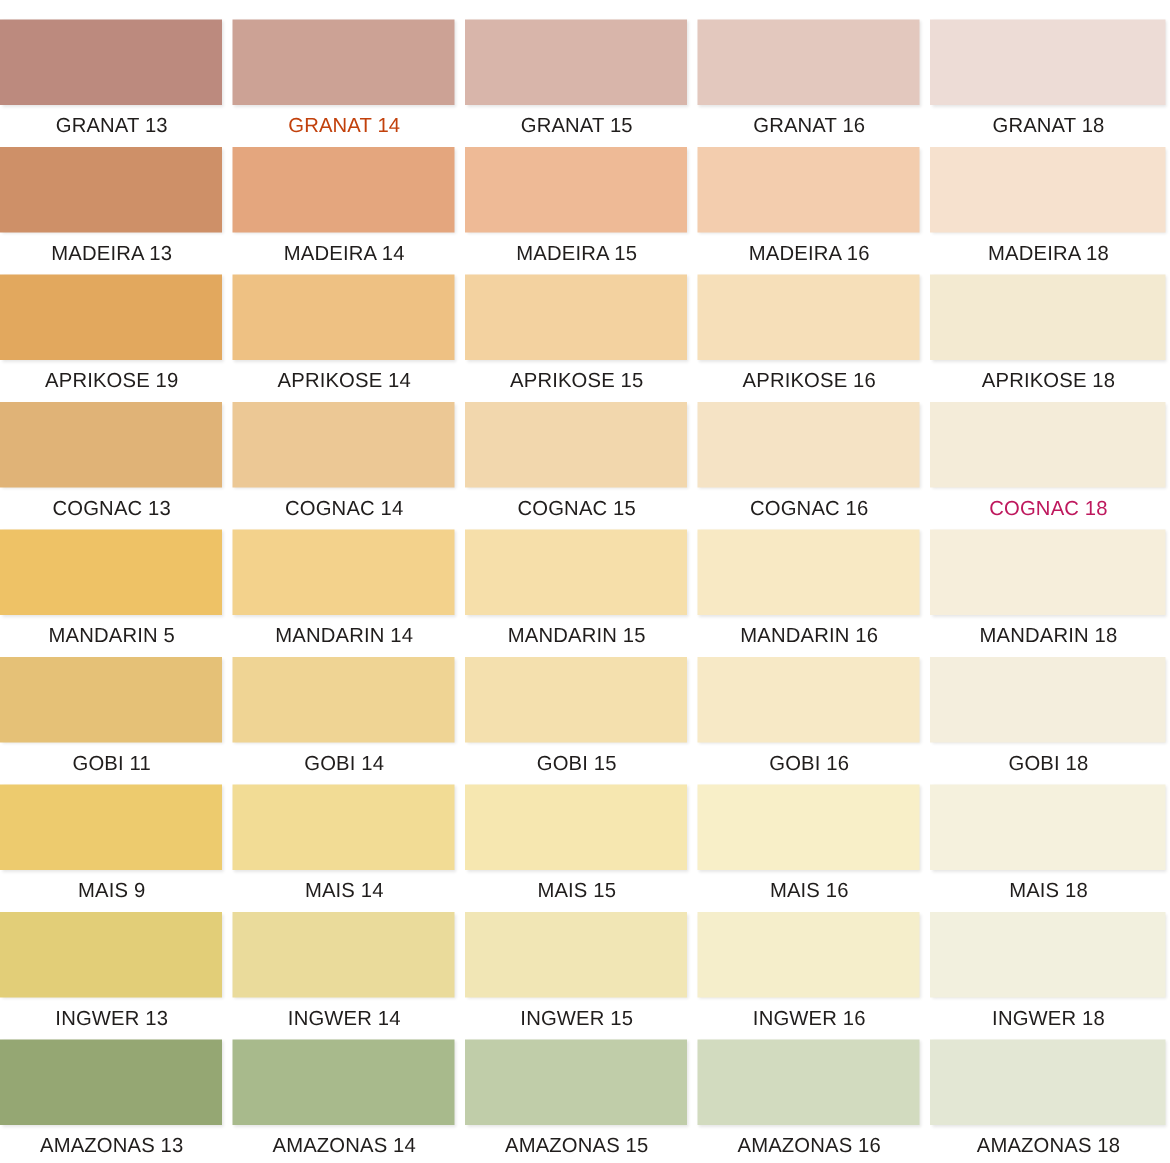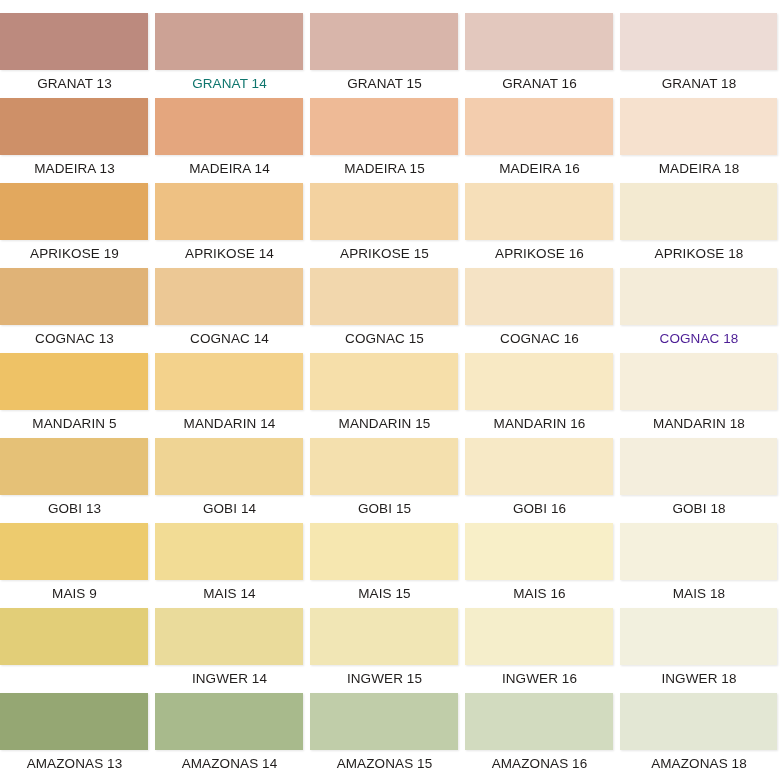--- a/index.html
+++ b/index.html
@@ -70,21 +70,21 @@
 <body>
 
 <div id="palette-grid" style="background: rgb(255, 255, 255);">
     <div class="palette-row">
       <div class="swatch-cell">
         <div class="swatch-chip" style="background: rgb(188, 138, 126);"></div>
         <span class="swatch-label" style="color: rgb(32, 29, 28);">GRANAT 13</span>
       </div>
       <div class="swatch-cell">
         <div class="swatch-chip" style="background: rgb(204, 162, 149);"></div>
-        <span class="swatch-label" style="color: #0f766e;">GRANAT 14</span>
+        <span class="swatch-label" style="color: #c2410c;">GRANAT 14</span>
       </div>
       <div class="swatch-cell">
         <div class="swatch-chip" style="background: rgb(216, 181, 170);"></div>
         <span class="swatch-label" style="color: rgb(32, 29, 28);">GRANAT 15</span>
       </div>
       <div class="swatch-cell">
         <div class="swatch-chip" style="background: rgb(227, 200, 190);"></div>
         <span class="swatch-label" style="color: rgb(32, 29, 28);">GRANAT 16</span>
       </div>
       <div class="swatch-cell">
@@ -148,21 +148,21 @@
       <div class="swatch-cell">
         <div class="swatch-chip" style="background: rgb(242, 215, 173);"></div>
         <span class="swatch-label" style="color: rgb(32, 29, 28);">COGNAC 15</span>
       </div>
       <div class="swatch-cell">
         <div class="swatch-chip" style="background: rgb(245, 227, 197);"></div>
         <span class="swatch-label" style="color: rgb(32, 29, 28);">COGNAC 16</span>
       </div>
       <div class="swatch-cell">
         <div class="swatch-chip" style="background: rgb(244, 236, 217);"></div>
-        <span class="swatch-label" style="color: #4c1d95;">COGNAC 18</span>
+        <span class="swatch-label" style="color: #be185d;">COGNAC 18</span>
       </div>
     </div>
     <div class="palette-row">
       <div class="swatch-cell">
         <div class="swatch-chip" style="background: rgb(238, 194, 102);"></div>
         <span class="swatch-label" style="color: rgb(32, 29, 28);">MANDARIN 5</span>
       </div>
       <div class="swatch-cell">
         <div class="swatch-chip" style="background: rgb(243, 210, 140);"></div>
         <span class="swatch-label" style="color: rgb(32, 29, 28);">MANDARIN 14</span>
@@ -176,21 +176,21 @@
         <span class="swatch-label" style="color: rgb(32, 29, 28);">MANDARIN 16</span>
       </div>
       <div class="swatch-cell">
         <div class="swatch-chip" style="background: rgb(246, 238, 219);"></div>
         <span class="swatch-label" style="color: rgb(32, 29, 28);">MANDARIN 18</span>
       </div>
     </div>
     <div class="palette-row">
       <div class="swatch-cell">
         <div class="swatch-chip" style="background: rgb(229, 193, 119);"></div>
-        <span class="swatch-label" style="color: rgb(32, 29, 28);">GOBI 13</span>
+        <span class="swatch-label" style="color: rgb(32, 29, 28);">GOBI 11</span>
       </div>
       <div class="swatch-cell">
         <div class="swatch-chip" style="background: rgb(239, 212, 148);"></div>
         <span class="swatch-label" style="color: rgb(32, 29, 28);">GOBI 14</span>
       </div>
       <div class="swatch-cell">
         <div class="swatch-chip" style="background: rgb(244, 224, 174);"></div>
         <span class="swatch-label" style="color: rgb(32, 29, 28);">GOBI 15</span>
       </div>
       <div class="swatch-cell">
@@ -220,20 +220,21 @@
         <span class="swatch-label" style="color: rgb(32, 29, 28);">MAIS 16</span>
       </div>
       <div class="swatch-cell">
         <div class="swatch-chip" style="background: rgb(245, 241, 221);"></div>
         <span class="swatch-label" style="color: rgb(32, 29, 28);">MAIS 18</span>
       </div>
     </div>
     <div class="palette-row">
       <div class="swatch-cell">
         <div class="swatch-chip" style="background: rgb(226, 206, 120);"></div>
+        <span class="swatch-label" style="color: rgb(32, 29, 28);">INGWER 13</span>
       </div>
       <div class="swatch-cell">
         <div class="swatch-chip" style="background: rgb(234, 219, 155);"></div>
         <span class="swatch-label" style="color: rgb(32, 29, 28);">INGWER 14</span>
       </div>
       <div class="swatch-cell">
         <div class="swatch-chip" style="background: rgb(241, 230, 181);"></div>
         <span class="swatch-label" style="color: rgb(32, 29, 28);">INGWER 15</span>
       </div>
       <div class="swatch-cell">

